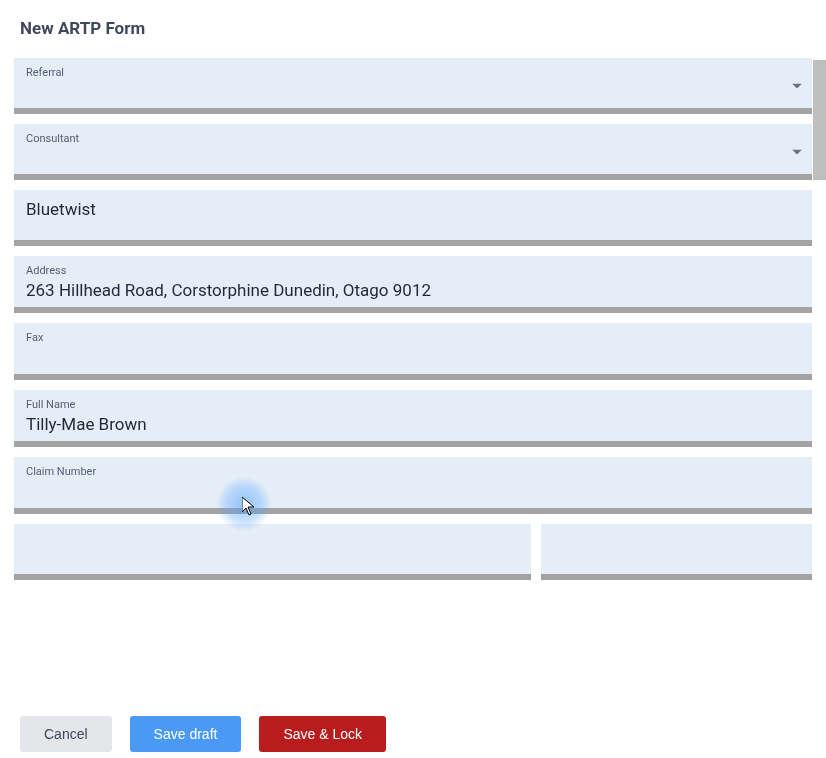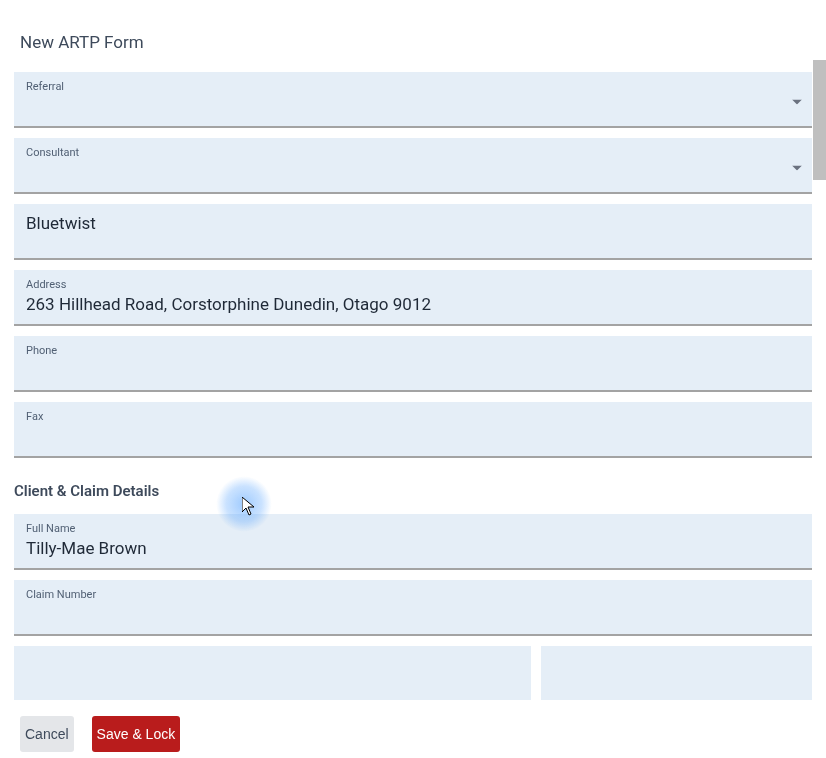--- a/index.html
+++ b/index.html
@@ -15,31 +15,30 @@
       overflow: hidden;
       position: relative;
     }
     .scroll-area {
       height: 700px;
       overflow-y: auto;
       padding: 0;
     }
     .page-title {
       font-size: 17px;
-      font-weight: 400;
+      font-weight: 700;
       color: #3e4a5b;
       padding: 18px 20px 20px 20px;
-      margin-top: 14px;
     }
     .form-container {
       padding: 0 14px 20px 14px;
     }
     .form-field {
       background: #e5eef7;
-      border-bottom: 2px solid #a3a3a3;
+      border-bottom: 6px solid #a3a3a3;
       padding: 8px 12px 6px 12px;
       margin-bottom: 10px;
       min-height: 56px;
       position: relative;
     }
     .form-field.select-field {
       height: 48px;
     }
     .form-field .field-label {
       display: block;
@@ -86,21 +85,21 @@
       right: 0;
       background: #ffffff;
       padding: 6px 10px 6px 20px;
       display: flex;
       gap: 18px;
       border-top: 0;
     }
     .btn {
       font-size: 14px;
       font-weight: 500;
-      padding: 10px 5px;
+      padding: 10px 24px;
       border: none;
       border-radius: 3px;
       cursor: pointer;
     }
     .btn-cancel {
       background: #e4e6e9;
       color: #3e4a5b;
     }
     .btn-primary {
       background: #4a9af5;
@@ -172,32 +171,27 @@
 
     <div class="form-field">
       <div class="field-value">Bluetwist</div>
     </div>
 
     <div class="form-field">
       <span class="field-label">Address</span>
       <div class="field-value">263 Hillhead Road, Corstorphine Dunedin, Otago 9012</div>
     </div>
 
-    <div class="form-field">
-      <span class="field-label">Phone</span>
-      <div class="field-value"></div>
-    </div>
 
     <div class="form-field">
       <span class="field-label">Fax</span>
       <div class="field-value"></div>
     </div>
 
 
-    <div class="section-title">Client &amp; Claim Details</div>
 
     <div class="form-field">
       <span class="field-label">Full Name</span>
       <div class="field-value">Tilly-Mae Brown</div>
     </div>
 
     <div class="form-field">
       <span class="field-label">Claim Number</span>
       <div class="field-value"></div>
     </div>
@@ -220,14 +214,15 @@
 
 <div class="cursor-highlight"></div>
 <div class="cursor-arrow">
   <svg width="14" height="20" viewBox="0 0 14 20">
     <path d="M0 0 L0 15 L4 11 L7 18 L9 17 L6 10 L12 10 Z" fill="#ffffff" stroke="#000000" stroke-width="1"></path>
   </svg>
 </div>
 
 <div class="button-bar">
   <button class="btn btn-cancel">Cancel</button>
+  <button class="btn btn-primary">Save draft</button>
   <button class="btn btn-dark">Save &amp; Lock</button>
 </div>
 
 </body></html>

